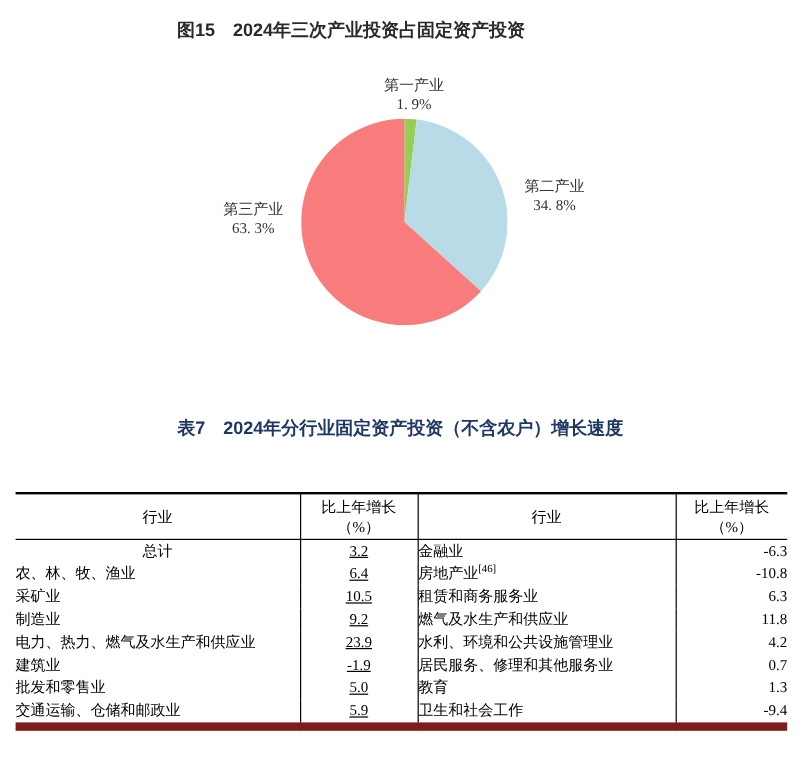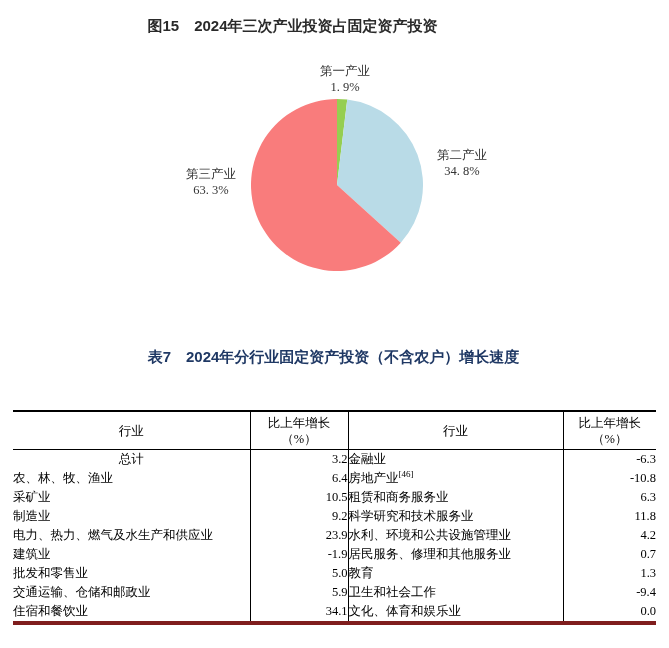--- a/index.html
+++ b/index.html
@@ -26,33 +26,33 @@
 
   
   .table-title {
     position:absolute; top:348px; left:0; width:667px; text-align:center;
     font-family:"Liberation Sans","DejaVu Sans",sans-serif; font-weight:bold;
     font-size:15px; color:#1F3864;
   }
   table.datatable {
     position:absolute; left:13px; top:410px; width:643px;
     border-collapse:collapse; table-layout:fixed;
-    border-top:2px solid #000; border-bottom:4px solid #7f1d1d;
+    border-top:2px solid #000; border-bottom:7px solid #7f1d1d;
     font-size:12.5px; color:#000;
   }
   table.datatable thead td {
     border-bottom:1px solid #000; text-align:center; vertical-align:middle;
     height:37px; line-height:16px; padding:0;
   }
   table.datatable tbody tr { height:19px; }
   table.datatable tbody td { padding:0; line-height:19px; vertical-align:middle; white-space:nowrap; overflow:hidden; }
   .vline-r { border-right:1px solid #000; }
   td.ind-l { padding-left:4px; }
   td.ind-r { padding-left:6px; }
-  td.val-l { text-align:right; padding-right:20px; }
+  td.val-l { text-align:center; padding-right:20px;text-decoration:underline; }
   td.val-r { text-align:right; padding-right:14px; }
   td.center { text-align:center; padding-left:0 !important; }
   sup { font-size:9px; line-height:0; }
 </style>
 </head>
 <body>
 
 <div class="page">
 
   <div class="chart-title">
@@ -120,21 +120,21 @@
         </tr>
         <tr>
           <td class="ind-l vline-r">采矿业</td>
           <td class="val-l vline-r">10.5</td>
           <td class="ind-r vline-r">租赁和商务服务业</td>
           <td class="val-r">6.3</td>
         </tr>
         <tr>
           <td class="ind-l vline-r">制造业</td>
           <td class="val-l vline-r">9.2</td>
-          <td class="ind-r vline-r">科学研究和技术服务业</td>
+          <td class="ind-r vline-r">燃气及水生产和供应业</td>
           <td class="val-r">11.8</td>
         </tr>
         <tr>
           <td class="ind-l vline-r">电力、热力、燃气及水生产和供应业</td>
           <td class="val-l vline-r">23.9</td>
           <td class="ind-r vline-r">水利、环境和公共设施管理业</td>
           <td class="val-r">4.2</td>
         </tr>
         <tr>
           <td class="ind-l vline-r">建筑业</td>
@@ -147,22 +147,16 @@
           <td class="val-l vline-r">5.0</td>
           <td class="ind-r vline-r">教育</td>
           <td class="val-r">1.3</td>
         </tr>
         <tr>
           <td class="ind-l vline-r">交通运输、仓储和邮政业</td>
           <td class="val-l vline-r">5.9</td>
           <td class="ind-r vline-r">卫生和社会工作</td>
           <td class="val-r">-9.4</td>
         </tr>
-        <tr>
-          <td class="ind-l vline-r">住宿和餐饮业</td>
-          <td class="val-l vline-r">34.1</td>
-          <td class="ind-r vline-r">文化、体育和娱乐业</td>
-          <td class="val-r">0.0</td>
-        </tr>
       </tbody>
   </table>
 
 </div>
 
 </body></html>

